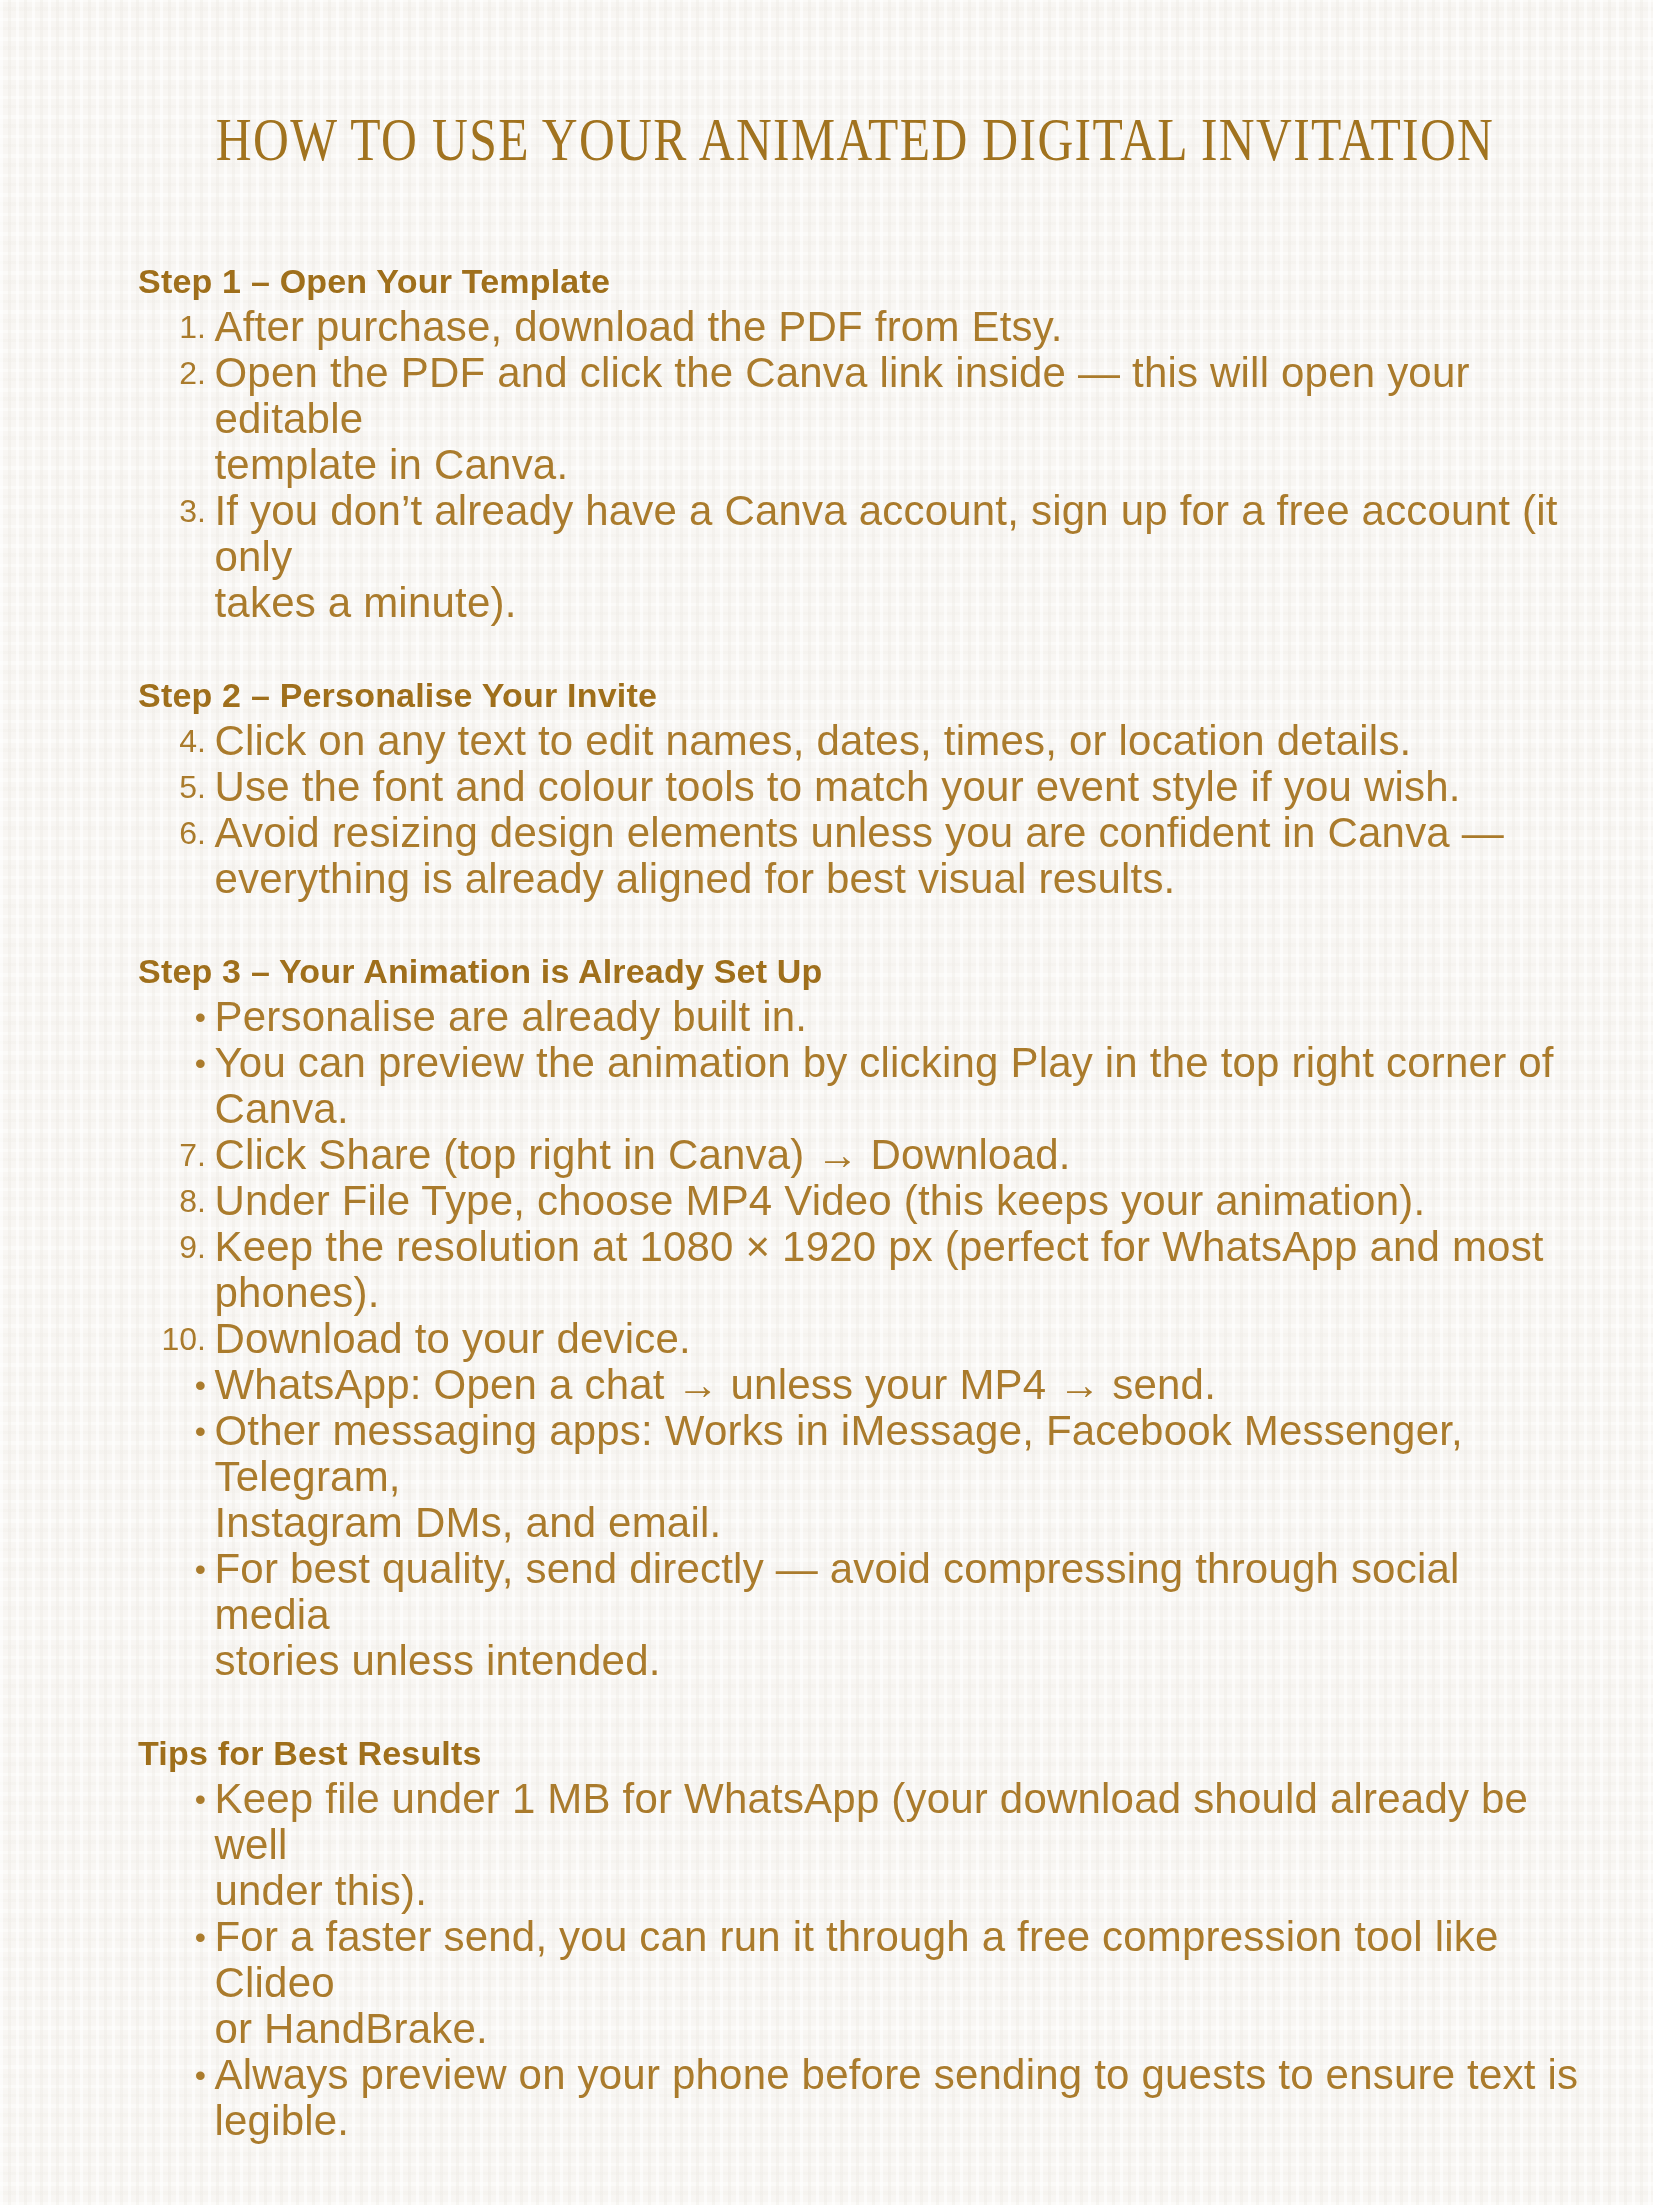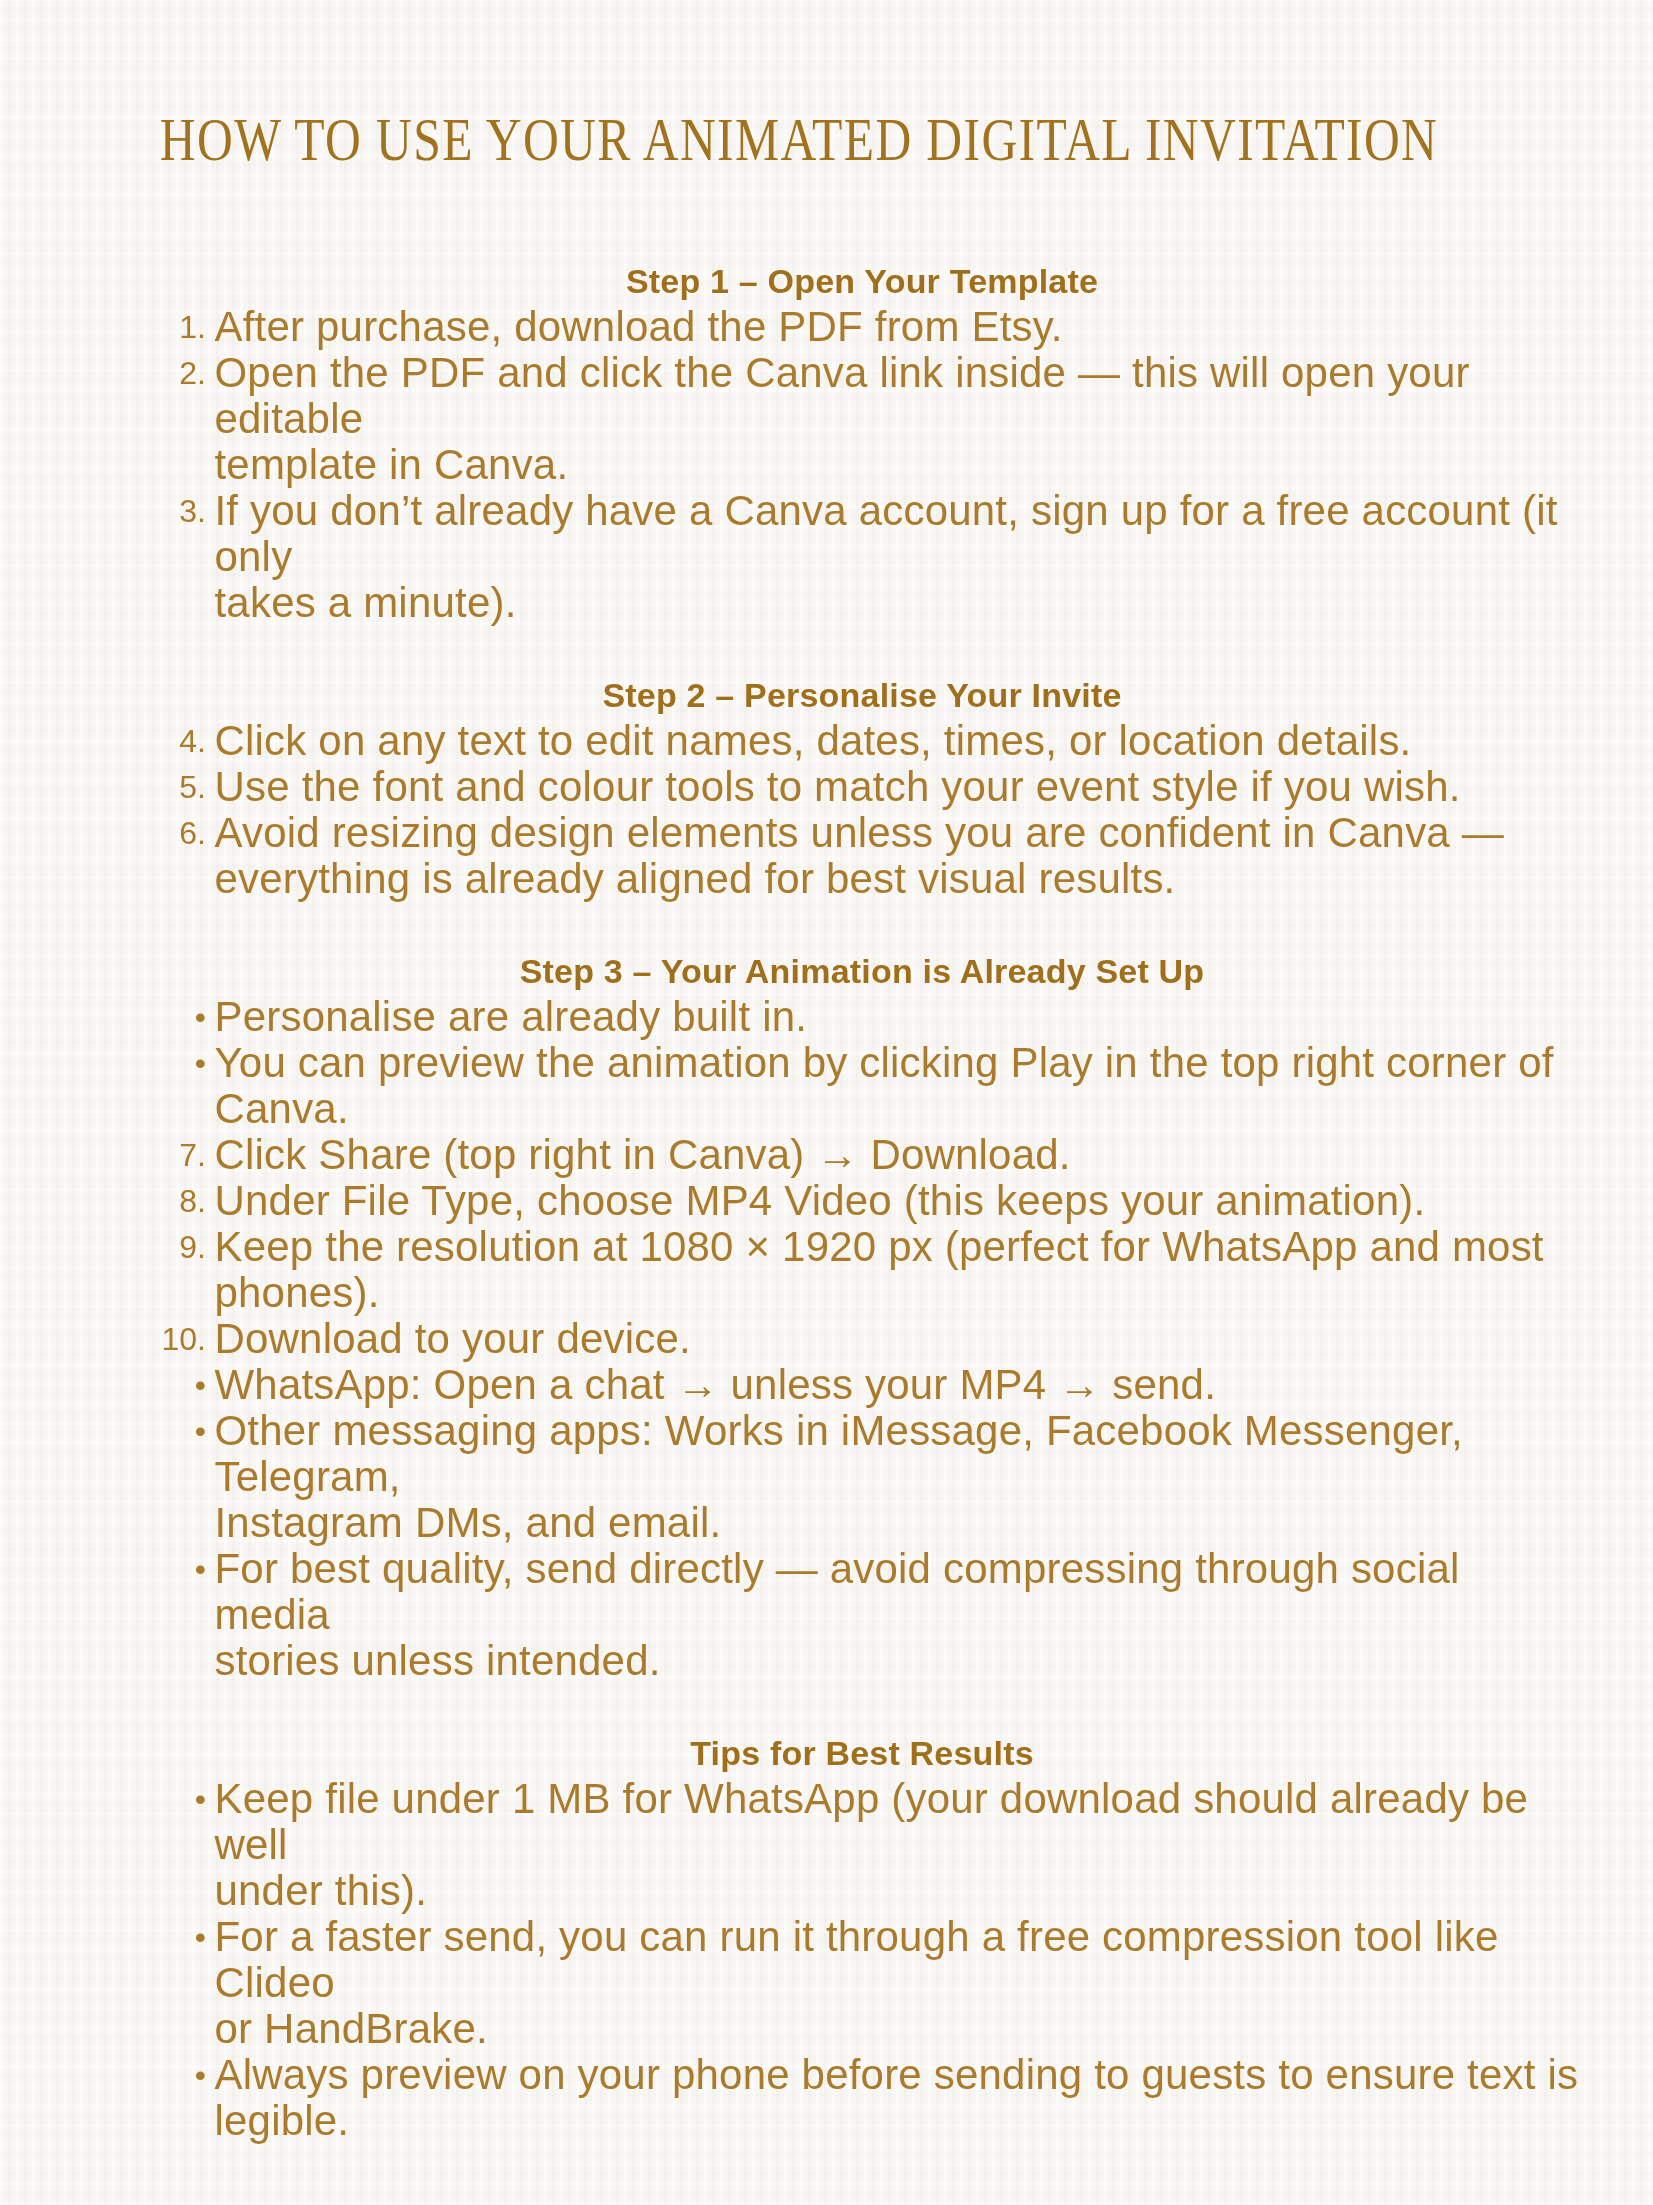--- a/index.html
+++ b/index.html
@@ -5,38 +5,37 @@
   html, body { margin:0; padding:0; }
   body {
     width:1654px; height:2205px; overflow:hidden;
     background-color:#f8f6f3;
     background-image:
       repeating-linear-gradient(90deg, rgba(255,255,255,0.55) 0 2.5px, rgba(255,255,255,0) 2.5px 7.6px, rgba(237,233,227,0.35) 7.6px 11px, rgba(255,255,255,0) 11px 16px),
       repeating-linear-gradient(0deg, rgba(255,255,255,0.45) 0 3.4px, rgba(255,255,255,0) 3.4px 10.2px, rgba(240,236,230,0.30) 10.2px 13.6px, rgba(255,255,255,0) 13.6px 19.5px);
     font-family:"Liberation Sans", sans-serif;
   }
   .page { width:100%; height:100%; }
-  .title-row { margin:105px 0 0 0; text-align:left; line-height:68px; white-space:nowrap; }
+  .title-row { margin:105px 0 0 0; text-align:right; line-height:68px; white-space:nowrap; }
   .title-inner {
     display:inline-block;
     font-family:"Liberation Serif", serif;
     font-weight:400;
     font-size:62px;
     letter-spacing:1.7px;
     color:var(--title_gold, #a1731f);
     transform:scaleX(0.80);
     transform-origin:center;
   }
   section { padding-left:138px; padding-right:68px; }
   section .sec-heading {
     margin:46px 0 0 0;
     font-size:34px; line-height:46px; font-weight:700;
     letter-spacing:0.2px;
     color:var(--heading_gold, #9f6f1b);
-    text-align:center;
   }
   section.first .sec-heading { margin-top:68px; }
   .item { display:grid; grid-template-columns:68px 1fr; column-gap:8.5px; }
   .marker {
     text-align:right;
     font-size:32px; line-height:46px;
     color:var(--body_gold, #aa7b2c);
   }
   .itext {
     font-size:42px; line-height:46px;

